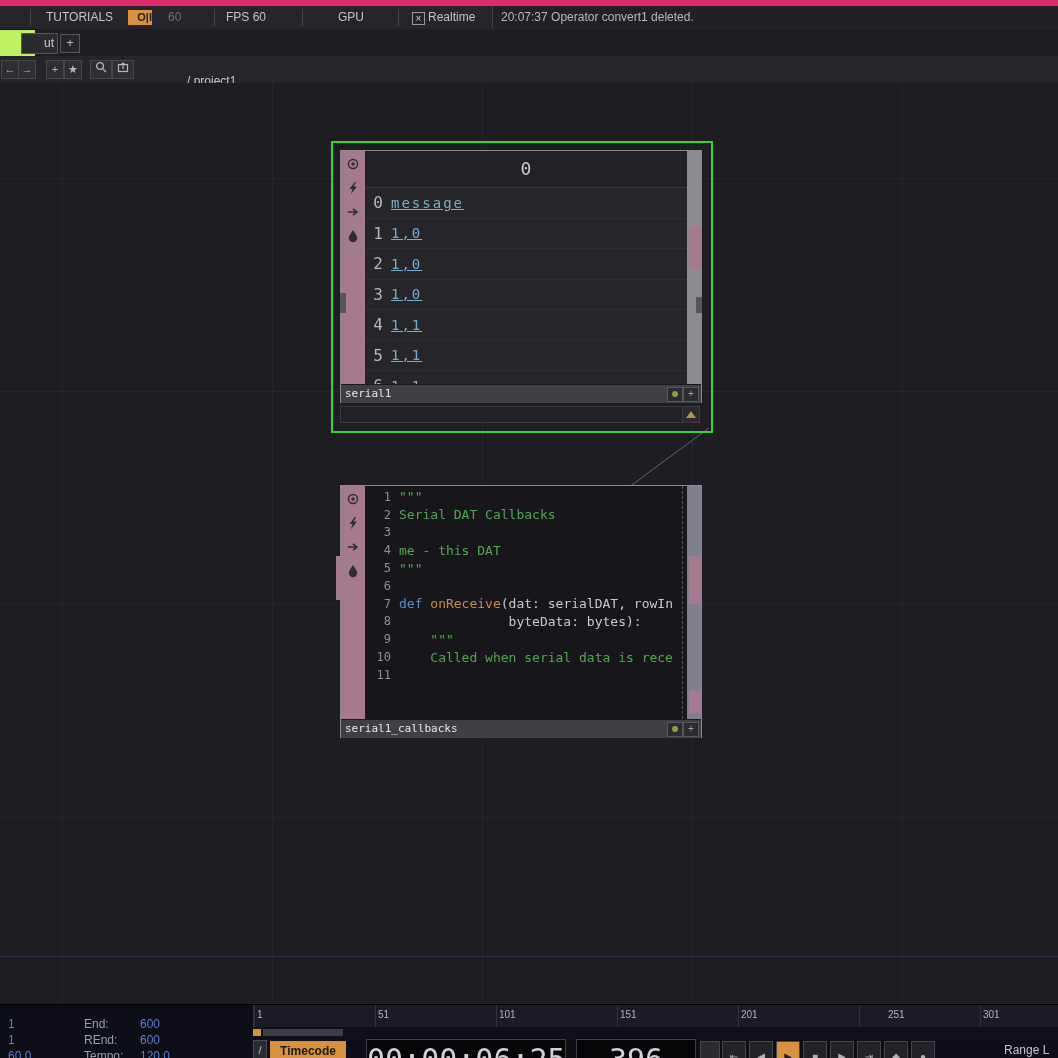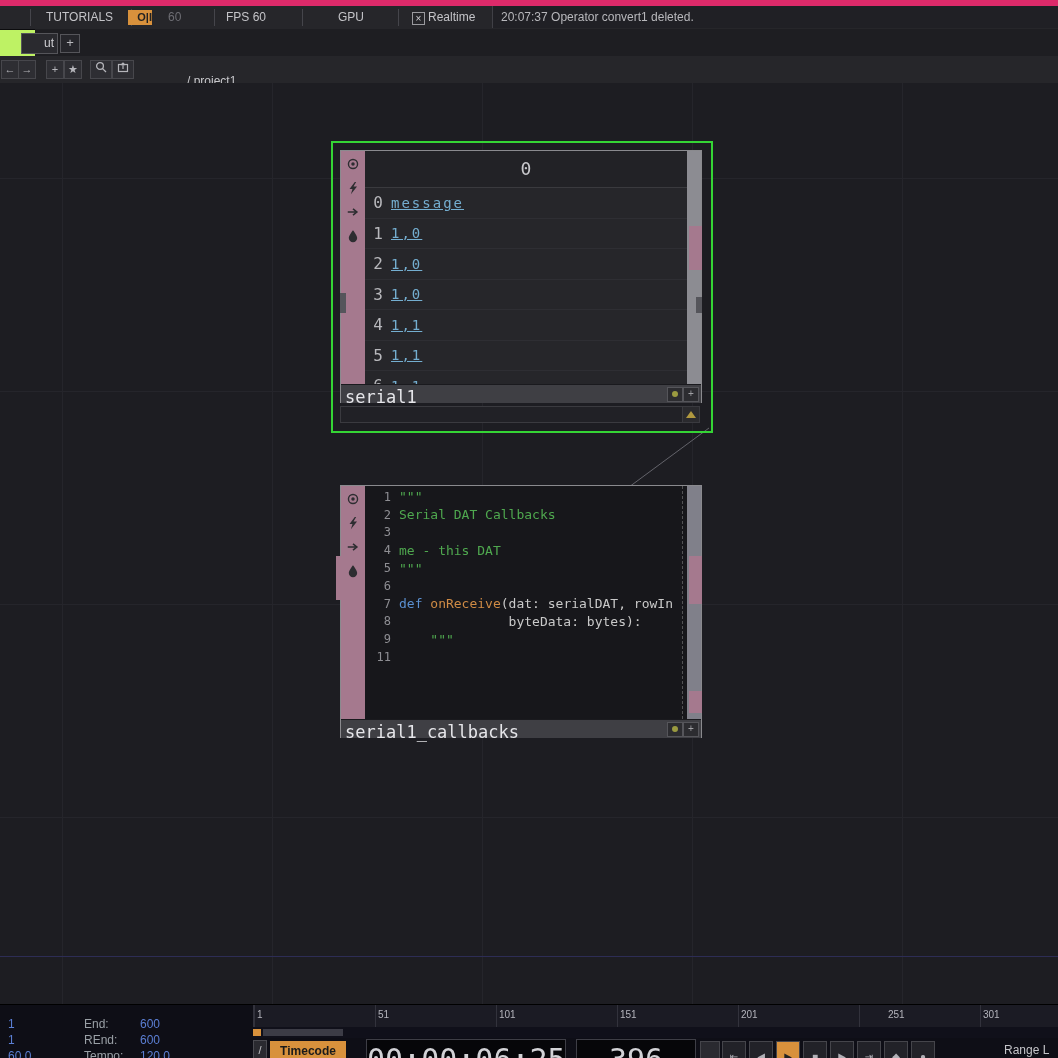--- a/index.html
+++ b/index.html
@@ -59,21 +59,21 @@
   .codearea{position:absolute;left:24px;top:0;width:322px;height:233px;background:#17171b;overflow:hidden;padding-top:2px;box-sizing:border-box;}
   .cline{height:17.8px;display:flex;align-items:center;font-family:"DejaVu Sans Mono",monospace;font-size:13px;white-space:pre;}
   .lnum{width:34px;text-align:right;padding-right:8px;box-sizing:border-box;color:#8e8e93;font-size:12px;flex:none;}
   .seg-str{color:var(--code_string);}
   .seg-kw{color:var(--code_keyword);}
   .seg-fn{color:var(--code_function);}
   .seg-plain{color:var(--code_plain);}
   .wrapdash{position:absolute;left:317px;top:0;height:233px;border-left:1px dashed rgba(220,220,220,.30);}
 
   .namebar{position:absolute;left:0;top:233px;width:100%;height:18px;background:#3f3f44;border-top:1px solid #1a1a1e;}
-  .namebar .nm{position:absolute;left:4px;top:2px;font-family:"DejaVu Sans Mono",monospace;font-size:17px;color:#e6e6ea;}
+  .namebar .nm{position:absolute;left:4px;top:2px;font-family:"DejaVu Sans Mono",monospace;font-size:11px;color:#e6e6ea;}
   .nbtn{position:absolute;top:2px;width:14px;height:13px;background:#2c2c30;border:1px solid #55555a;
         text-align:center;line-height:12px;font-size:10px;color:#a0a0a4;}
   .nbtn .dot{display:inline-block;width:6px;height:6px;border-radius:50%;background:#9a9a40;margin-top:3px;}
 
   .dockedbar{left:340px;top:406px;width:360px;height:17px;background:#212126;border:1px solid #3a3a3f;box-sizing:border-box;}
   .dockarrowbtn{position:absolute;right:0;top:0;width:16px;height:15px;background:#2a2a2e;border-left:1px solid #3a3a3f;}
   .uptri{position:absolute;left:3px;top:4px;width:0;height:0;border-left:5px solid transparent;
          border-right:5px solid transparent;border-bottom:7px solid #b0983f;}
 
   .wiresvg{position:absolute;left:0;top:0;width:1058px;height:1058px;pointer-events:none;}
@@ -268,20 +268,21 @@
       <div>
           <div class="cline"><span class="lnum">1</span><span class="seg-str">"""</span></div>
           <div class="cline"><span class="lnum">2</span><span class="seg-str">Serial DAT Callbacks</span></div>
           <div class="cline"><span class="lnum">3</span></div>
           <div class="cline"><span class="lnum">4</span><span class="seg-str">me - this DAT</span></div>
           <div class="cline"><span class="lnum">5</span><span class="seg-str">"""</span></div>
           <div class="cline"><span class="lnum">6</span></div>
           <div class="cline"><span class="lnum">7</span><span class="seg-kw">def </span><span class="seg-fn">onReceive</span><span class="seg-plain">(dat: serialDAT, rowIn</span></div>
           <div class="cline"><span class="lnum">8</span><span class="seg-plain">              byteData: bytes):</span></div>
           <div class="cline"><span class="lnum">9</span><span class="seg-str">    """</span></div>
+          <div class="cline"><span class="lnum">10</span><span class="seg-str">    Called when serial data is rece</span></div>
           <div class="cline"><span class="lnum">11</span></div>
         </div>
       <div class="wrapdash"></div>
     </div>
     <div class="scrollstrip" style="background:#80808a"></div>
     <div class="conn" style="left:-5px;top:70px;width:9px;height:44px;"></div>
     <div class="conn" style="right:-1px;top:70px;width:13px;height:48px;"></div>
     <div class="conn" style="right:-1px;top:205px;width:13px;height:22px;"></div>
     <div class="namebar">
       <span class="nm">serial1_callbacks</span>

